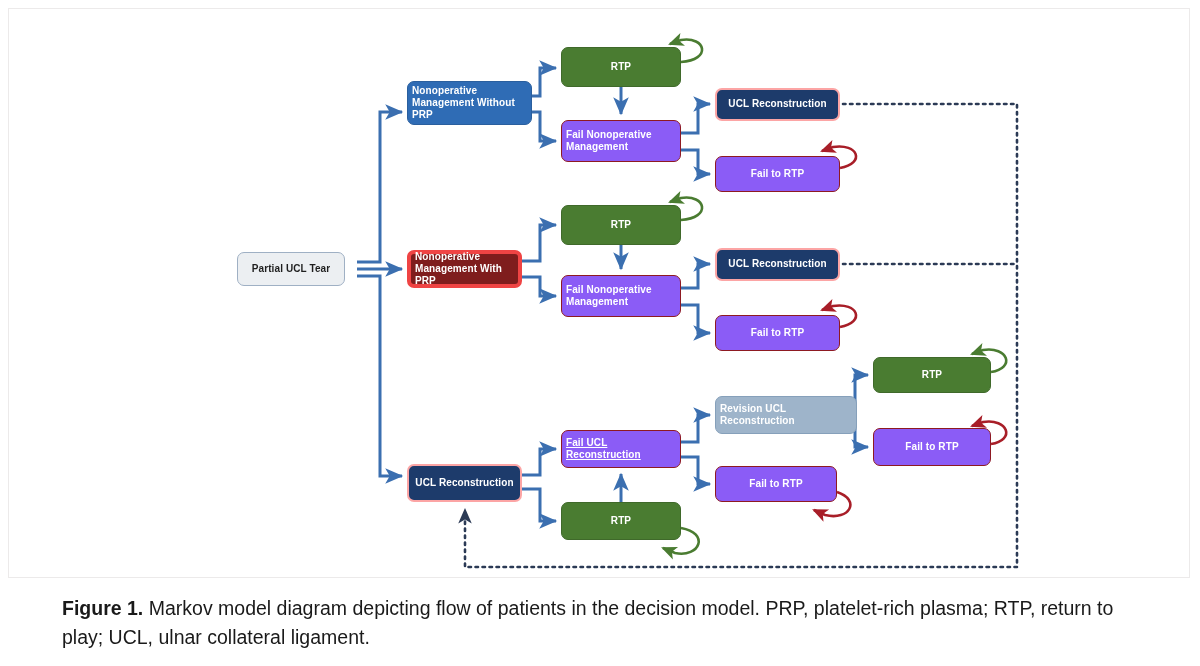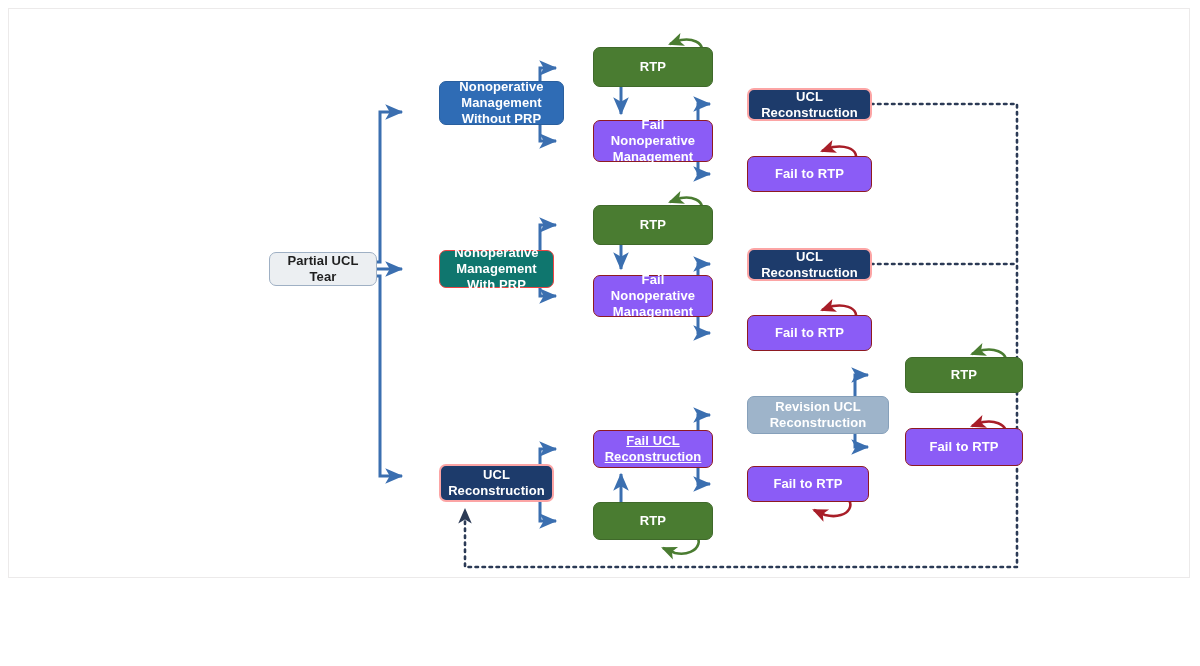--- a/index.html
+++ b/index.html
@@ -37,36 +37,34 @@
     width: 1200px;
     height: 580px;
   }
   .node {
     position: absolute;
     box-sizing: border-box;
     border-radius: 7px;
     display: flex;
     align-items: center;
     justify-content: center;
-    text-align: center;
     color: #ffffff;
-    font-size: 13px;
+    font-size: 10px;
     font-weight: bold;
     line-height: 1.22;
     padding: 2px 4px;
     letter-spacing: 0.1px;
-    margin-left: 32px;
   }
   .node.start {
     background: #eceff2;
     border: 1px solid #9fb0c4;
     color: #1f1f1f;
   }
   .node.blue-mid   { background: #2f6cb5; border: 1px solid #2a5f9e; }
-  .node.gray-dark  { background: #0f766e; border: 1px solid #ef4444; }
+  .node.gray-dark  { background: #7f1d1d; border: 4px solid #ef4444; }
   .node.navy       { background: #1d3b6b; border: 2px solid #fca5a5; }
   .node.steel      { background: #9eb4ca; border: 1px solid #86a0ba; color:#ffffff; }
   .node.green      { background: #4a7c31; border: 1px solid #3f692a; }
   .node.red        { background: #8b5cf6; border: 1px solid #8e1a22; }
 
   #caption {
     position: absolute;
     left: 62px;
     top: 594px;
     width: 1090px;
@@ -168,14 +166,18 @@
       <div class="node red" style="left: 715px; top: 315px; width: 125px; height: 36px;">Fail to RTP</div>
       <div class="node navy" style="left: 407px; top: 464px; width: 115px; height: 38px;">UCL Reconstruction</div>
       <div class="node red" style="left: 561px; top: 430px; width: 120px; height: 38px; text-decoration: underline;">Fail UCL Reconstruction</div>
       <div class="node green" style="left: 561px; top: 502px; width: 120px; height: 38px;">RTP</div>
       <div class="node steel" style="left: 715px; top: 396px; width: 142px; height: 38px;">Revision UCL Reconstruction</div>
       <div class="node red" style="left: 715px; top: 466px; width: 122px; height: 36px;">Fail to RTP</div>
       <div class="node green" style="left: 873px; top: 357px; width: 118px; height: 36px;">RTP</div>
       <div class="node red" style="left: 873px; top: 428px; width: 118px; height: 38px;">Fail to RTP</div>
     </div>
 
+  <div id="caption">
+    <span class="cap-label">Figure 1.</span>
+    <span>Markov model diagram depicting flow of patients in the decision model. PRP, platelet-rich plasma; RTP, return to play; UCL, ulnar collateral ligament.</span>
+  </div>
 
 </div>
 
 </body></html>

